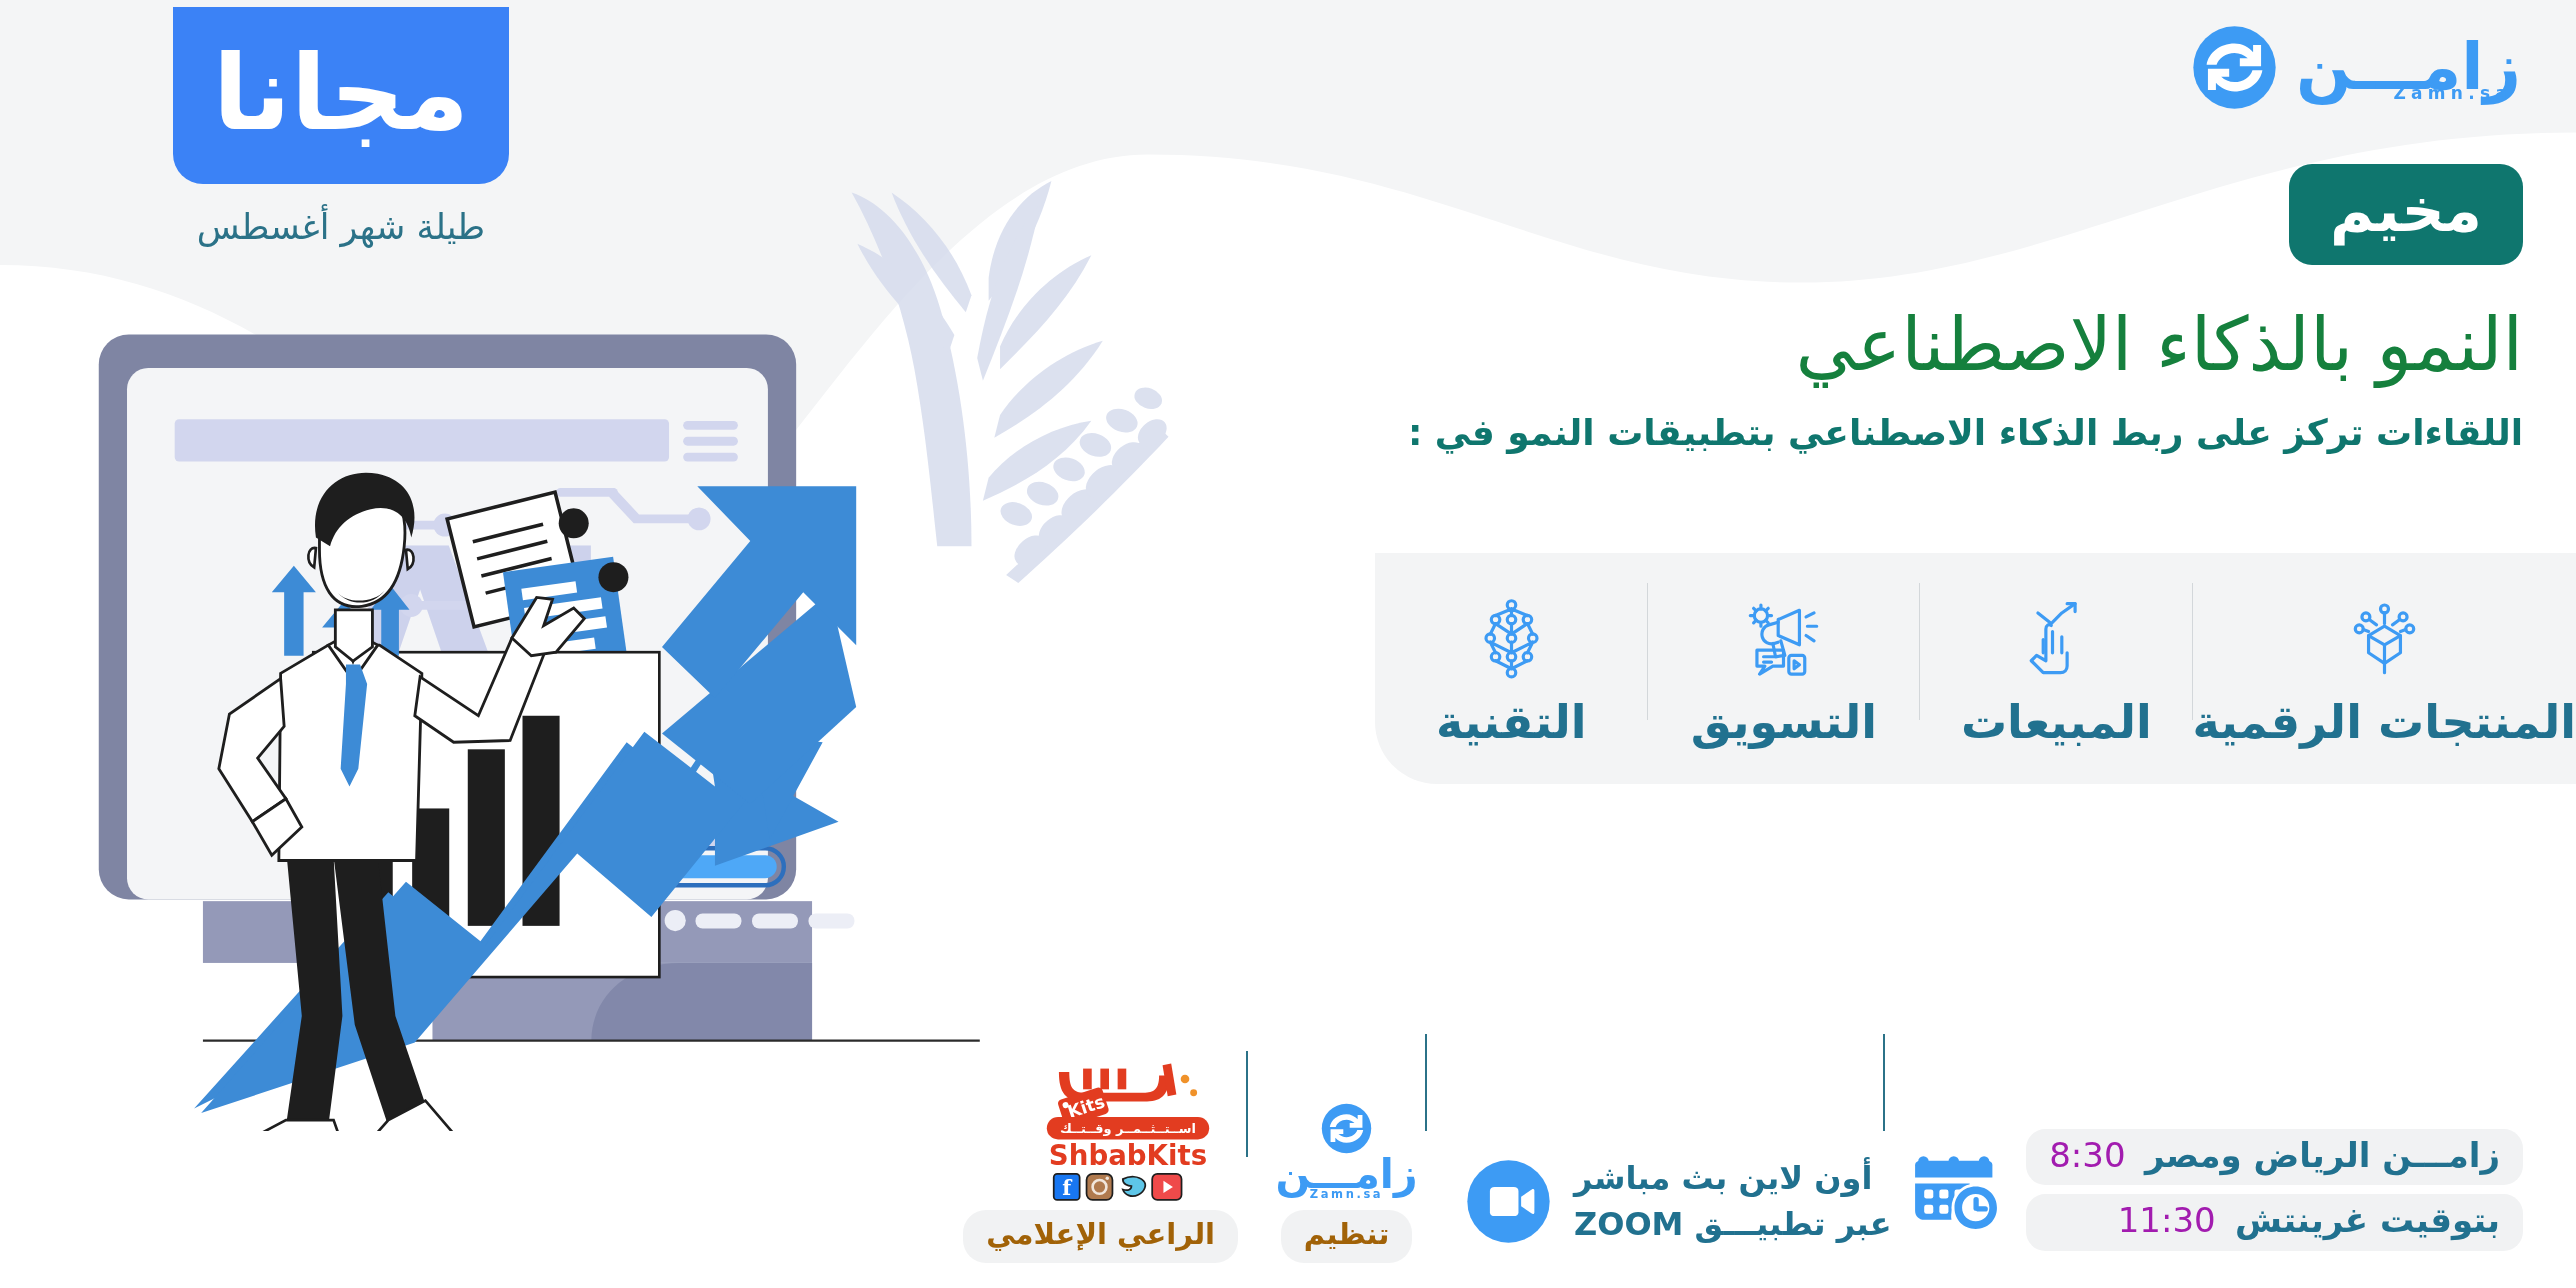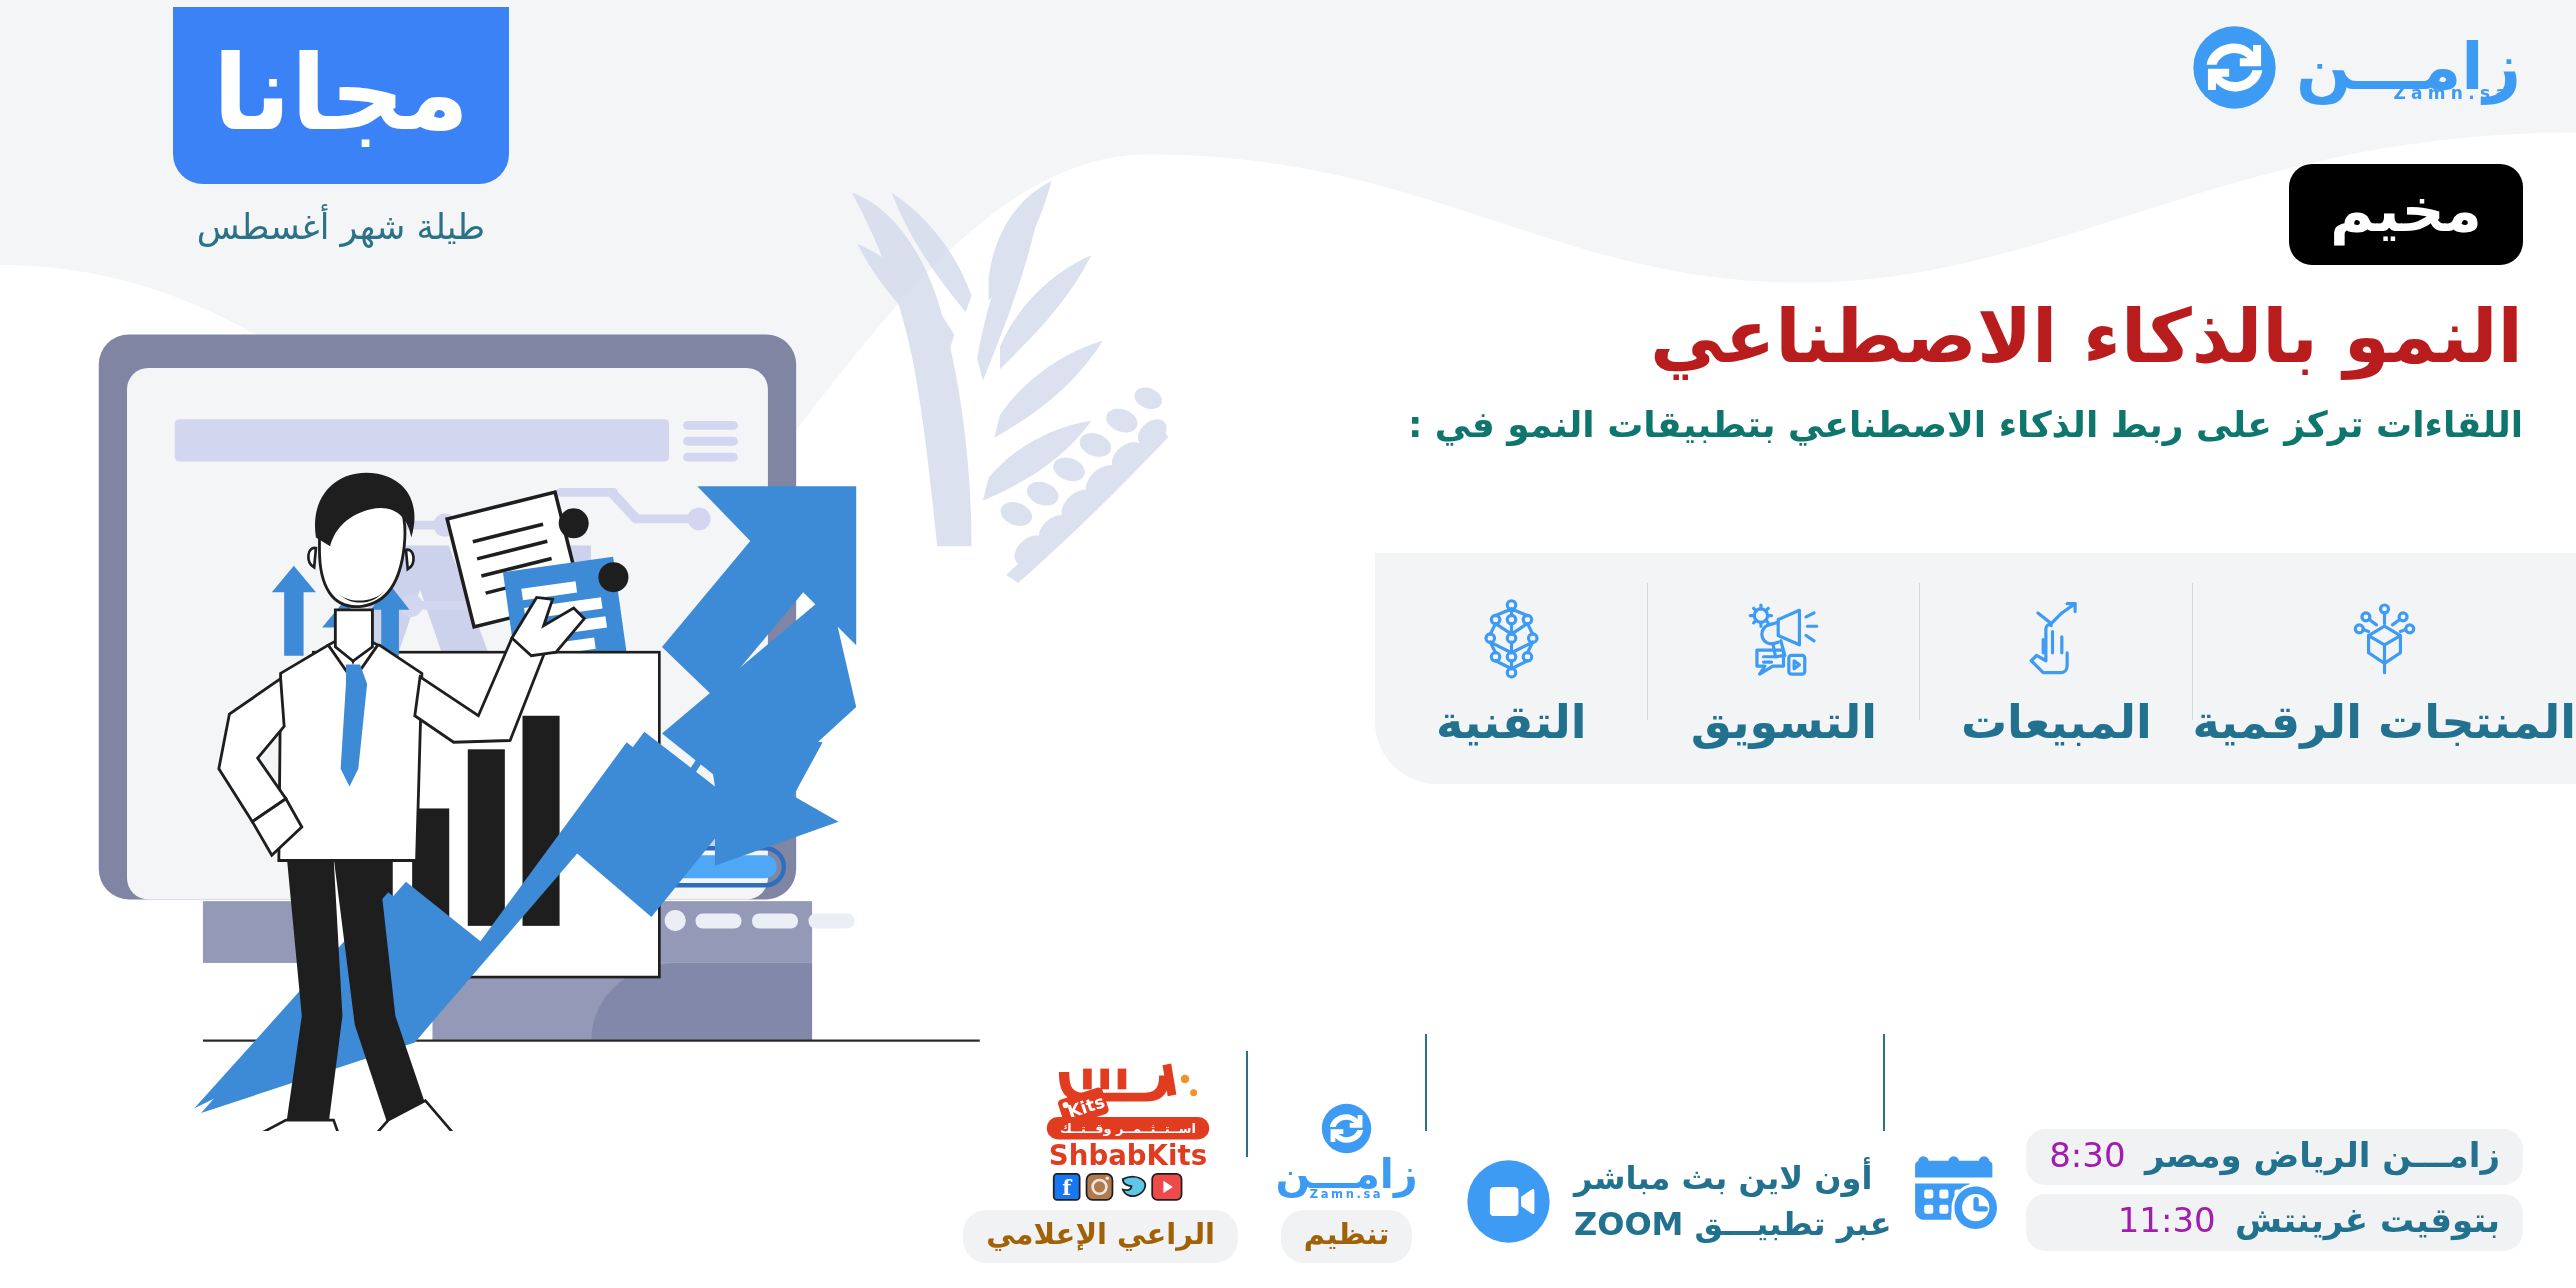--- a/index.html
+++ b/index.html
@@ -33,26 +33,26 @@
   
   #brand-logo { position:absolute; right:55px; top:25px; z-index:7; display:flex; align-items:center; gap:19.4px; }
   #brand-mark { width:85px; height:85px; flex:0 0 auto; }
   #brand-text { display:flex; flex-direction:column; align-items:flex-start; line-height:1; }
   #brand-name { font-size:65px; font-weight:bold; color:#3d9bf4; letter-spacing:-1.8px; }
   #brand-domain { font-size:17px; color:#3d9bf4; letter-spacing:5.3px; margin-top:-14px; margin-right:8.8px; font-weight:600; direction:ltr; }
 
   
   #right-col { position:absolute; right:53px; top:164px; width:1254px; z-index:6; text-align:right; }
   #camp-badge {
-    display:inline-block; background:#000000; color:#fff;
+    display:inline-block; background:#0f766e; color:#fff;
     font-size:60px; font-weight:bold; padding:10.6px 41px 19.4px;
     border-radius:23px; line-height:1.18;
   }
   #headline {
-    margin-top:30px; font-size:74px; font-weight:bold; color:#b91c1c;
+    margin-top:38px; font-size:74px; font-weight:normal; color:#15803d;
     line-height:1.12; letter-spacing:-0.9px;
   }
   #subheadline { margin-top:26.5px; font-size:36px; font-weight:bold; color:#0f766e; }
 
   
   #topics-panel {
     position:absolute; right:0; top:553px; width:1201px; height:231px;
     background:#f3f4f5; border-radius:0 0 0 62px;
     display:flex; flex-direction:row; align-items:stretch; z-index:6;
   }

